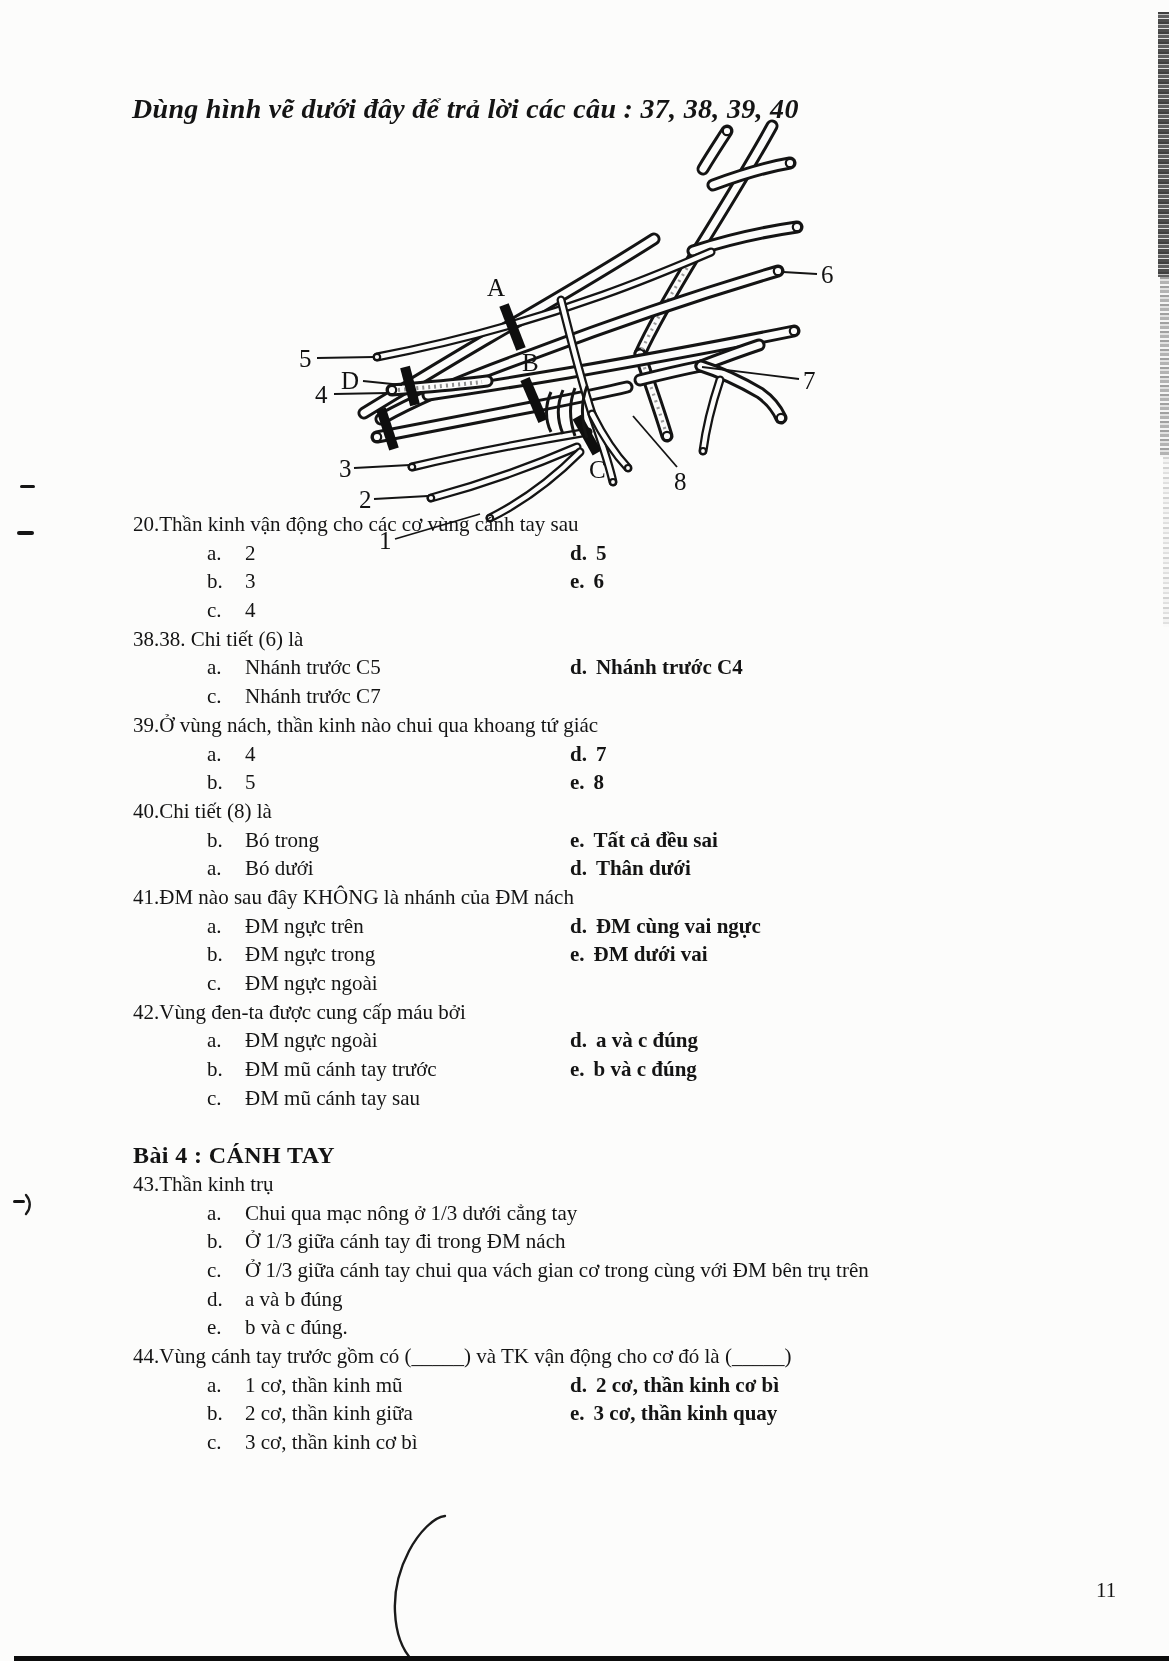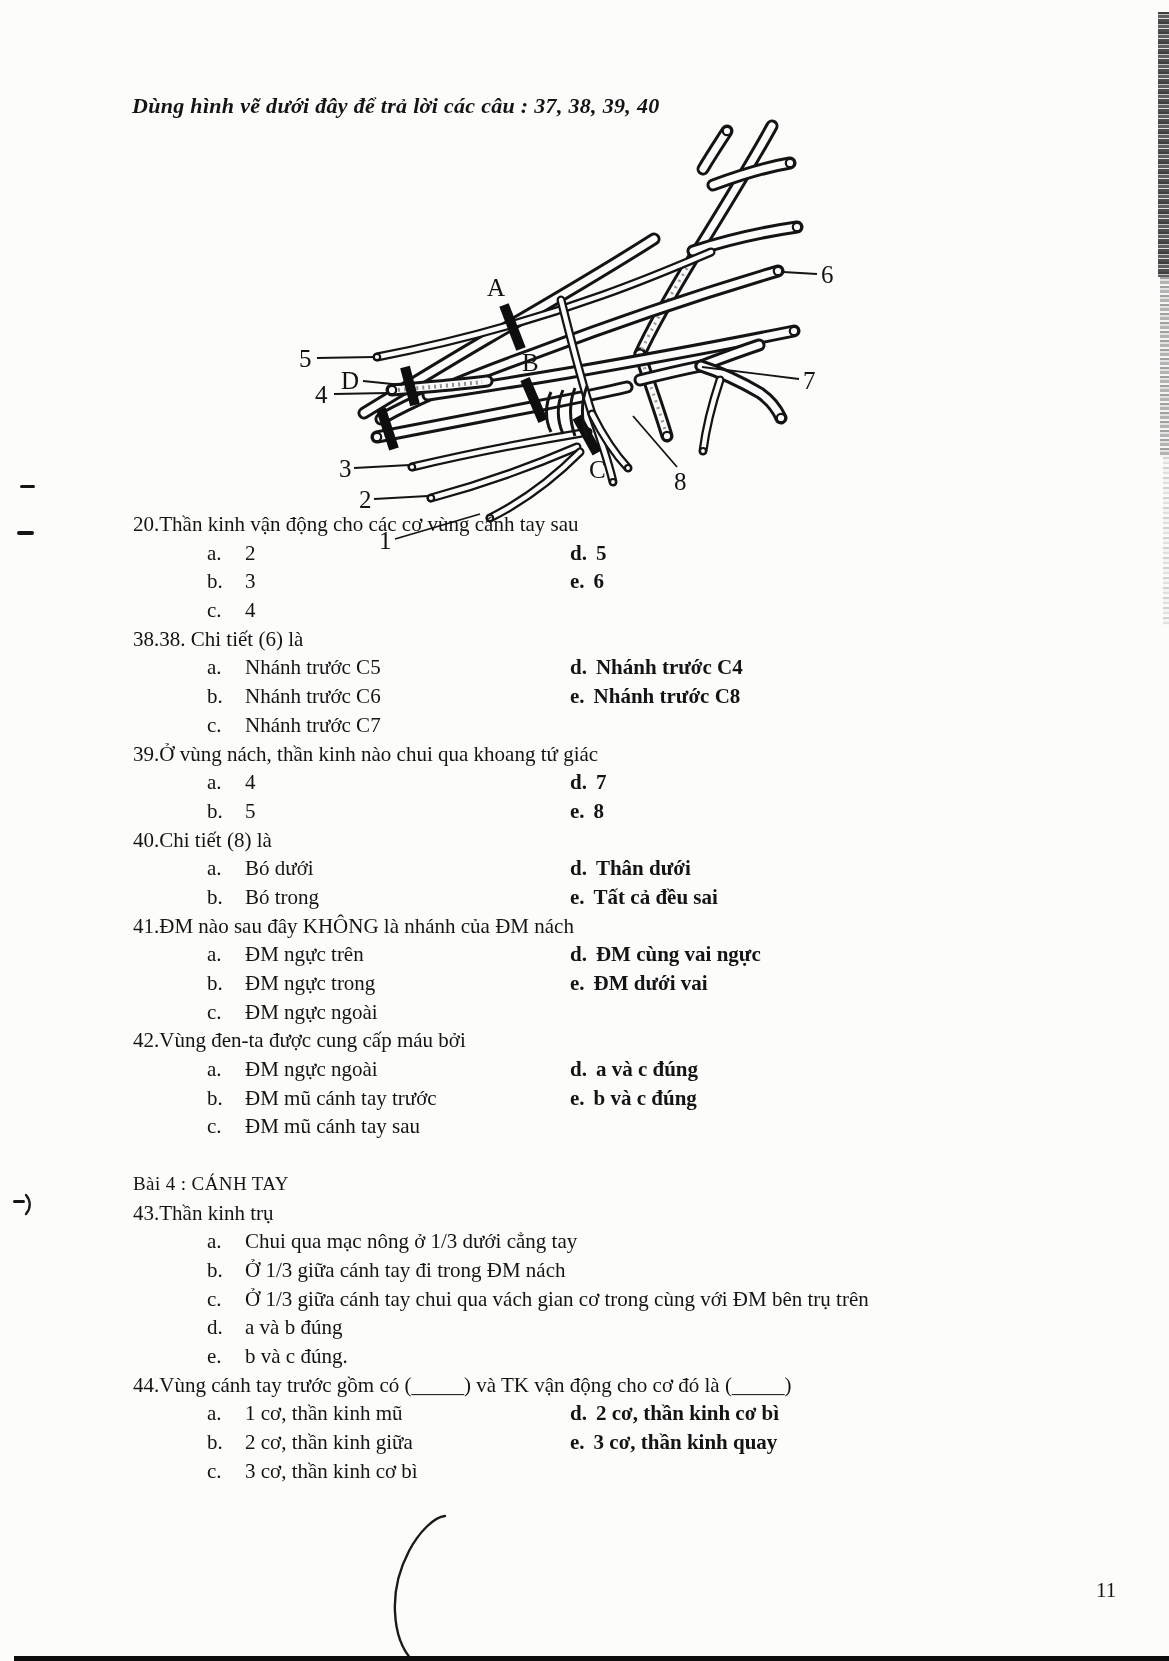--- a/index.html
+++ b/index.html
@@ -1,26 +1,26 @@
 <!DOCTYPE html>
 <html><head>
 <meta charset="utf-8">
 <style>
   html,body{margin:0;padding:0;background:#888;}
   .page{position:relative;width:1169px;height:1661px;background:#fcfcfb;overflow:hidden;
         font-family:"Liberation Serif","DejaVu Serif",serif;color:#141414;}
-  .instruction{position:absolute;left:132px;top:93px;font-size:22px;font-style:italic;font-weight:bold;
+  .instruction{position:absolute;left:132px;top:93px;font-size:28px;font-style:italic;font-weight:bold;
                letter-spacing:.3px;white-space:nowrap;}
   #questions{position:absolute;left:133px;top:510px;width:1000px;font-size:21px;line-height:28.7px;}
   #questions .stem{white-space:nowrap;height:28.7px;}
   #questions .row{position:relative;white-space:nowrap;height:28.7px;}
   #questions .k{display:inline-block;margin-left:74px;width:38px;}
   #questions .rc{position:absolute;left:437px;top:0;font-weight:bold;}
   #questions .rk{margin-right:9px;}
-  #questions .heading{font-weight:normal;font-size:19px;margin-top:28.7px;height:28.7px;letter-spacing:.4px;}
+  #questions .heading{font-weight:bold;font-size:24px;margin-top:28.7px;height:28.7px;letter-spacing:.4px;}
   .pagenum{position:absolute;left:1096px;top:1578px;font-size:21px;}
   
   .noise-strip{position:absolute;right:0;}
   .n1{top:12px;width:11px;height:265px;opacity:.9;
       background:repeating-linear-gradient(180deg,#2a2a2a 0 2px,#b9b9b9 2px 3px,#4d4d4d 3px 6px,#dcdcdc 6px 7px,#383838 7px 10px);}
   .n2{top:277px;width:9px;height:180px;opacity:.55;
       background:repeating-linear-gradient(180deg,#555 0 2px,#ccc 2px 4px,#777 4px 7px,#eee 7px 9px);}
   .n3{top:457px;width:6px;height:170px;opacity:.28;
       background:repeating-linear-gradient(180deg,#666 0 2px,#ddd 2px 5px,#999 5px 7px,#f2f2f2 7px 10px);}
   .botline{position:absolute;left:14px;right:0;bottom:0;height:5px;background:#0d0d0d;}
@@ -158,28 +158,27 @@
     <path class="pen" d="M 26,1195 C 31,1201 31,1208 26,1214" stroke-width="2"></path>
   </svg>
 
   <div id="questions">
       <div class="stem">20.Thần kinh vận động cho các cơ vùng cánh tay sau</div>
       <div class="row"><span class="k">a.</span><span>2</span><span class="rc"><span class="rk">d.</span><span>5</span></span></div>
       <div class="row"><span class="k">b.</span><span>3</span><span class="rc"><span class="rk">e.</span><span>6</span></span></div>
       <div class="row"><span class="k">c.</span><span>4</span></div>
       <div class="stem">38.38. Chi tiết (6) là</div>
       <div class="row"><span class="k">a.</span><span>Nhánh trước C5</span><span class="rc"><span class="rk">d.</span><span>Nhánh trước C4</span></span></div>
-      <div class="row"><span class="k">b.</span><span>Nhánh trước C6</span><span class="rc"><span class="rk">e.</span><span>Nhánh trước C8</span></span></div>
       <div class="row"><span class="k">c.</span><span>Nhánh trước C7</span></div>
       <div class="stem">39.Ở vùng nách, thần kinh nào chui qua khoang tứ giác</div>
       <div class="row"><span class="k">a.</span><span>4</span><span class="rc"><span class="rk">d.</span><span>7</span></span></div>
       <div class="row"><span class="k">b.</span><span>5</span><span class="rc"><span class="rk">e.</span><span>8</span></span></div>
       <div class="stem">40.Chi tiết (8) là</div>
+      <div class="row"><span class="k">b.</span><span>Bó trong</span><span class="rc"><span class="rk">e.</span><span>Tất cả đều sai</span></span></div>
       <div class="row"><span class="k">a.</span><span>Bó dưới</span><span class="rc"><span class="rk">d.</span><span>Thân dưới</span></span></div>
-      <div class="row"><span class="k">b.</span><span>Bó trong</span><span class="rc"><span class="rk">e.</span><span>Tất cả đều sai</span></span></div>
       <div class="stem">41.ĐM nào sau đây KHÔNG là nhánh của ĐM nách</div>
       <div class="row"><span class="k">a.</span><span>ĐM ngực trên</span><span class="rc"><span class="rk">d.</span><span>ĐM cùng vai ngực</span></span></div>
       <div class="row"><span class="k">b.</span><span>ĐM ngực trong</span><span class="rc"><span class="rk">e.</span><span>ĐM dưới vai</span></span></div>
       <div class="row"><span class="k">c.</span><span>ĐM ngực ngoài</span></div>
       <div class="stem">42.Vùng đen-ta được cung cấp máu bởi</div>
       <div class="row"><span class="k">a.</span><span>ĐM ngực ngoài</span><span class="rc"><span class="rk">d.</span><span>a và c đúng</span></span></div>
       <div class="row"><span class="k">b.</span><span>ĐM mũ cánh tay trước</span><span class="rc"><span class="rk">e.</span><span>b và c đúng</span></span></div>
       <div class="row"><span class="k">c.</span><span>ĐM mũ cánh tay sau</span></div>
       <div class="heading">Bài 4 : CÁNH TAY</div>
       <div class="stem">43.Thần kinh trụ</div>

